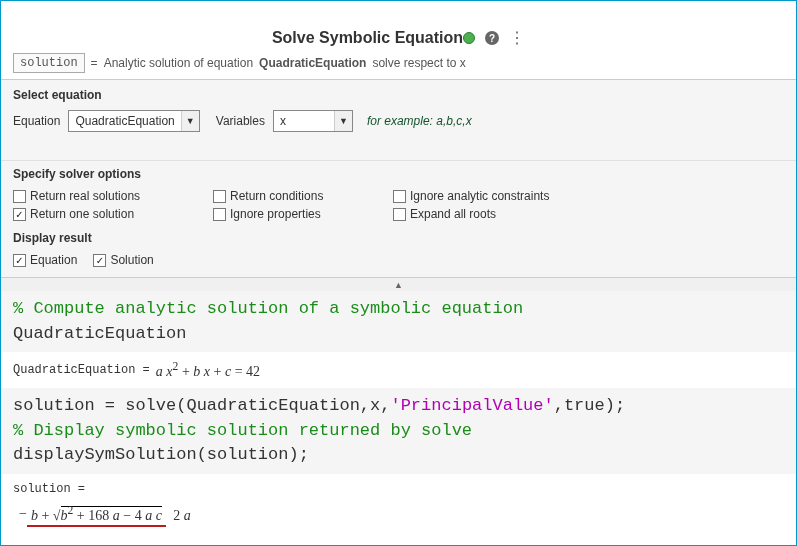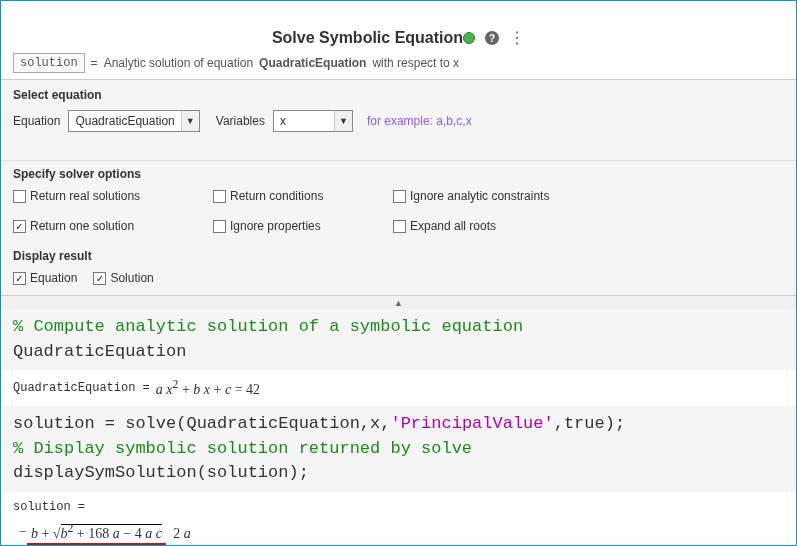--- a/index.html
+++ b/index.html
@@ -90,26 +90,25 @@
   }
   .select-wrap .sel-arrow {
     width: 18px;
     height: 100%;
     display:flex; align-items:center; justify-content:center;
     border-left: 1px solid #ccc;
     background: #f0f0f0;
     font-size: 9px;
   }
   .combo-wrap .sel-value { min-width: 60px; }
-  .hint { color: #8b5cf6; font-size: 12px; margin-left: 6px; }
+  .hint { font-style: italic; color: #14532d; font-size: 12px; margin-left: 6px; }
   .checkbox-grid {
     display: grid;
     grid-template-columns: 200px 180px 220px;
-    row-gap: 16px;
-    margin-bottom: 6px;
+    row-gap: 4px;
   }
   .chk {
     display: flex;
     align-items: center;
     gap: 4px;
     font-size: 12px;
   }
   .chk .box {
     width: 13px; height: 13px; border: 1px solid #777; background: #fff;
     display:flex; align-items:center; justify-content:center; font-size:10px; color:#222;
@@ -168,21 +167,21 @@
       <span class="green-dot"></span>
       <span class="help-icon">?</span>
       <span class="more-icon">⋮</span>
     </div>
   </div>
   <div class="subtitle-row">
     <span class="var-box">solution</span>
     <span>=</span>
     <span>Analytic solution of equation</span>
     <span class="bold">QuadraticEquation</span>
-    <span>with respect to x</span>
+    <span>solve respect to x</span>
   </div>
 </div>
 
 <div class="section" style="border-bottom:1px solid #e0e0e0; padding-bottom:20px;">
   <div class="section-label">Select equation</div>
   <div class="row">
     <span class="lab">Equation</span>
     <div class="select-wrap">
       <span class="sel-value">QuadraticEquation</span>
       <span class="sel-arrow">▼</span>

